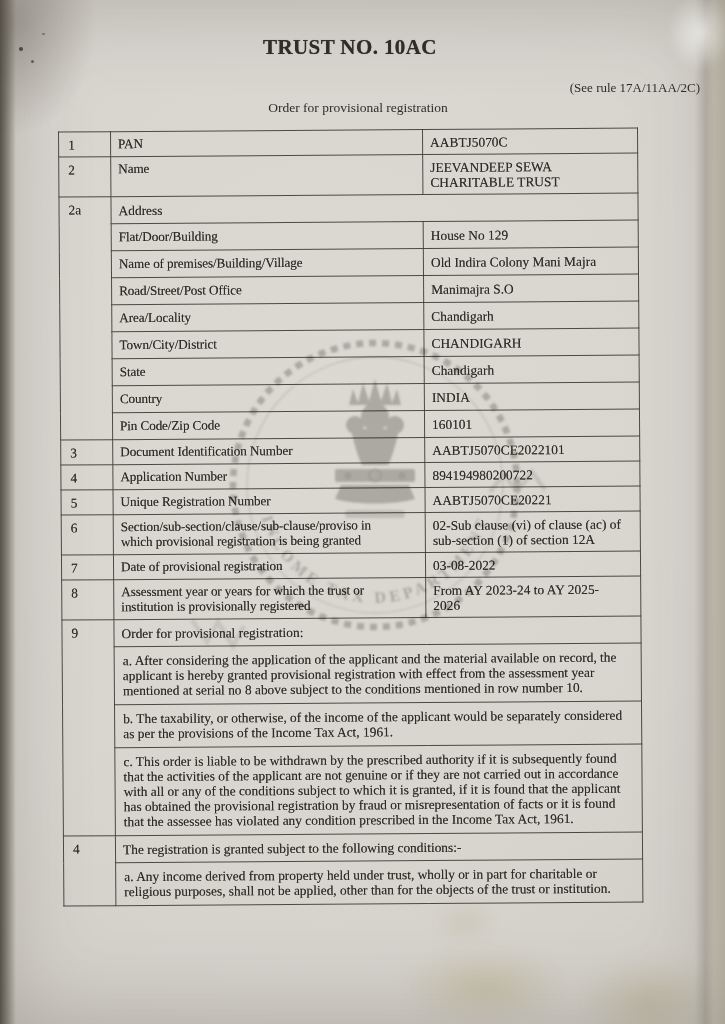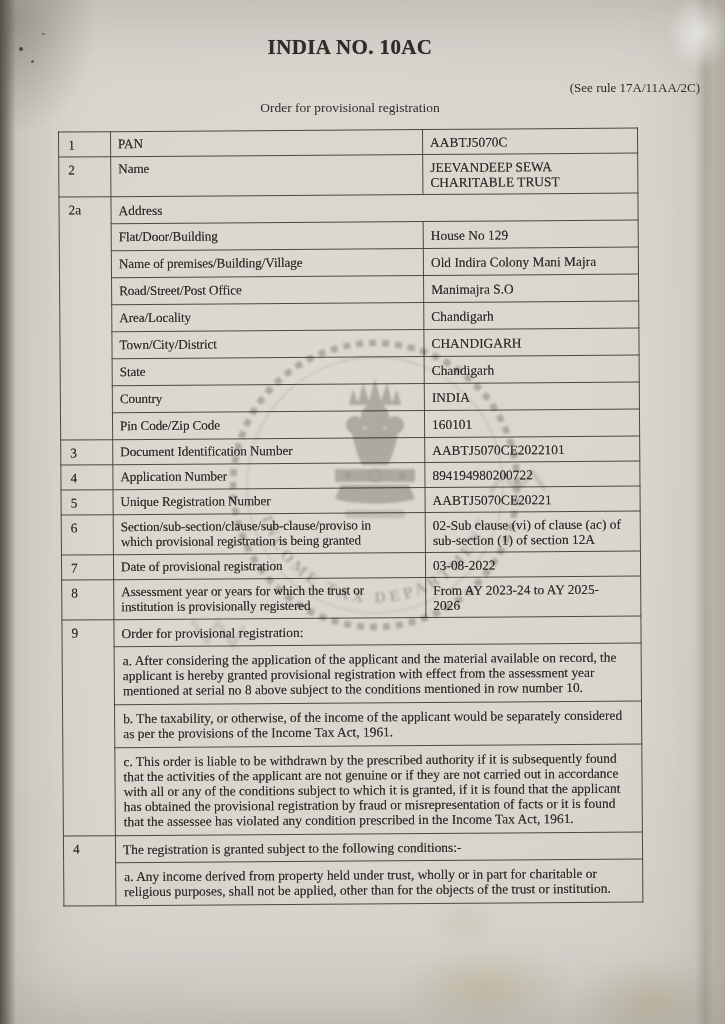--- a/index.html
+++ b/index.html
@@ -8,21 +8,21 @@
     background:radial-gradient(115% 90% at 45% 38%, #dcd9d3 0%, #d8d5cf 52%, #d1cec7 82%, #c8c4bb 100%);
     font-family:"Liberation Serif","DejaVu Serif",serif;color:#2f2c27;
   }
   .doc-content{position:absolute;inset:0;filter:blur(0.3px);}
   .title{
     position:absolute;top:35px;left:0;width:700px;text-align:center;
     font-size:21px;font-weight:bold;letter-spacing:.4px;
     text-shadow:0 0 .7px rgba(47,44,39,.8);
   }
   .rule-note{position:absolute;top:80px;left:0;width:700px;text-align:right;font-size:13px;}
-  .subtitle{position:absolute;top:100px;left:0;width:700px;text-align:center;font-size:13.5px;}
+  .subtitle{position:absolute;top:100px;left:8px;width:700px;text-align:center;font-size:13.5px;}
   table.regtable{
     position:absolute;top:131px;left:58px;width:579px;
     border-collapse:collapse;table-layout:fixed;
     transform:rotate(-0.4deg);transform-origin:15% 0;
     text-shadow:0 0 .5px rgba(47,44,39,.65);
   }
   col.c-num{width:52px;}col.c-label{width:312px;}col.c-value{width:215px;}
   td{
     border:1.4px solid rgba(58,54,47,.88);vertical-align:top;
     padding:5px 7px 4px 7px;font-size:13.4px;line-height:1.12;
@@ -57,21 +57,21 @@
   .speck.p3{left:42px;top:33px;width:3px;height:2px;opacity:.6;}
   .vignette{position:absolute;inset:0;pointer-events:none;
     box-shadow:inset 0 0 90px rgba(88,82,70,.32);}
 </style>
 </head>
 <body>
 
 <div class="photo">
   <div class="doc-content">
 
-    <div class="title">INDIA NO. 10AC</div>
+    <div class="title">TRUST NO. 10AC</div>
     <div class="rule-note">(See rule 17A/11AA/2C)</div>
     <div class="subtitle">Order for provisional registration</div>
 
     <table class="regtable">
       <colgroup>
           <col class="c-num">
           <col class="c-label">
           <col class="c-value">
         </colgroup>
       <tbody>

